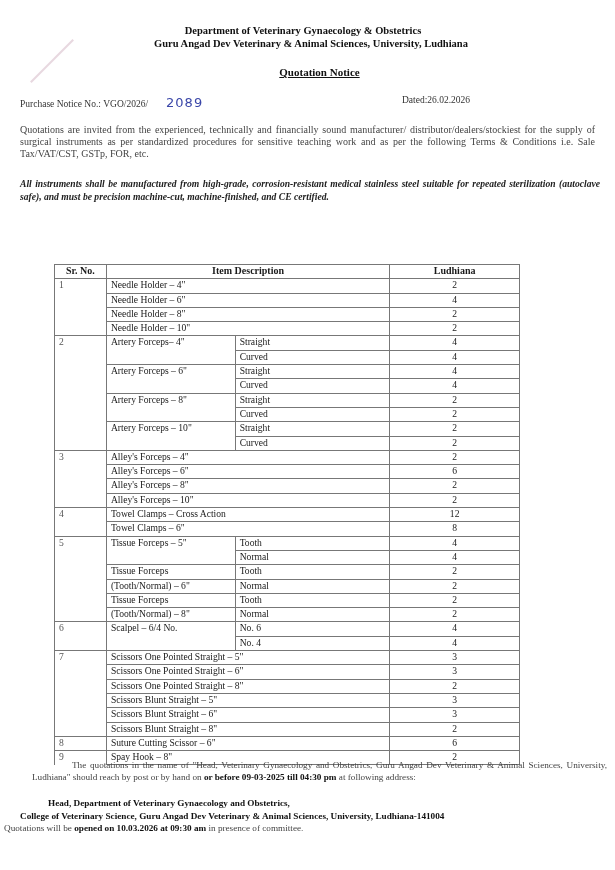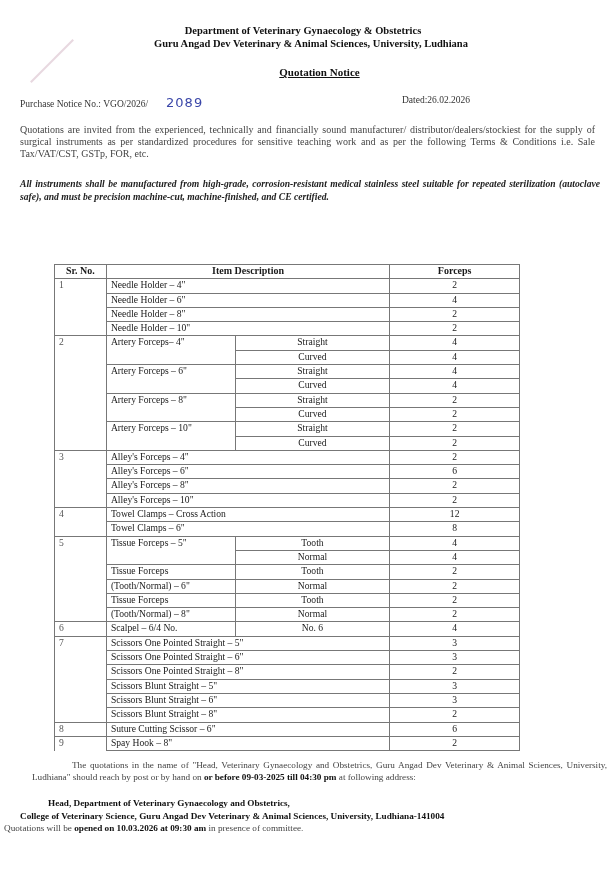--- a/index.html
+++ b/index.html
@@ -30,21 +30,21 @@
     position: absolute; left: 54px; top: 216px; width: 466px;
     border-collapse: collapse; font-size: 9.6px; margin-top: 48px;
   }
   td, th {
     border: 1px solid #777; padding: 0 4px; height: 13.3px; line-height: 12px; vertical-align: top;
   }
   th { font-weight: bold; text-align: center; font-size: 10px; }
   td.sr { width: 43px; border-bottom: none; border-top: none; color: #555; }
   td.sr.first { border-top: 1px solid #777; }
   td.qty { text-align: center; width: 121px; }
-  td.sub { width: 146px; text-align: center; }
+  td.sub { width: 146px; }
   td.mainsub { width: 120px; }
   tr.last td { border-bottom: 1px solid #777; }
   .foot {
     left: 32px; width: 575px; font-size: 9.2px; line-height: 12px; color: #444; text-align: justify;
   }
   .foot b { color: #111; }
   .addr { left: 20px; width: 590px; font-size: 9.2px; line-height: 12px; font-weight: bold; color: #111; }
   .open { left: 4px; font-size: 9.2px; color: #444; }
   .open b { color: #111; }
   .mark { left: 22px; top: 60px; width: 60px; height: 2px; transform: rotate(-45deg); background: #e8d8e0; }
@@ -67,21 +67,21 @@
 
 <div class="abs para" style="top:124px;">Quotations are invited from the experienced, technically and financially sound manufacturer/ distributor/dealers/stockiest for the supply of surgical instruments as per standardized procedures for sensitive teaching work and as per the following Terms &amp; Conditions i.e. Sale Tax/VAT/CST, GSTp, FOR, etc.</div>
 
 <div class="abs ital" style="top:178px;">All instruments shall be manufactured from high-grade, corrosion-resistant medical stainless steel suitable for repeated sterilization (autoclave safe), and must be precision machine-cut, machine-finished, and CE certified.</div>
 
 <table>
   <thead>
     <tr>
       <th style="width:43px;">Sr. No.</th>
       <th colspan="2">Item Description</th>
-      <th>Forceps</th>
+      <th>Ludhiana</th>
     </tr>
   </thead>
   <tbody id="tbody">
       <tr>
         <td class="sr first">1</td>
         <td colspan="2">Needle Holder – 4"</td>
         <td class="qty">2</td>
       </tr>
       <tr>
         <td class="sr"></td>
@@ -209,20 +209,26 @@
       <tr>
         <td class="sr"></td>
         <td class="mainsub">(Tooth/Normal) – 8"</td>
         <td class="sub">Normal</td>
         <td class="qty">2</td>
       </tr>
       <tr>
         <td class="sr first">6</td>
         <td class="mainsub" style="border-bottom: none;">Scalpel – 6/4 No.</td>
         <td class="sub">No. 6</td>
+        <td class="qty">4</td>
+      </tr>
+      <tr>
+        <td class="sr"></td>
+        <td class="mainsub" style="border-top: none;"></td>
+        <td class="sub">No. 4</td>
         <td class="qty">4</td>
       </tr>
       <tr>
         <td class="sr first">7</td>
         <td colspan="2">Scissors One Pointed Straight – 5"</td>
         <td class="qty">3</td>
       </tr>
       <tr>
         <td class="sr"></td>
         <td colspan="2">Scissors One Pointed Straight – 6"</td>

